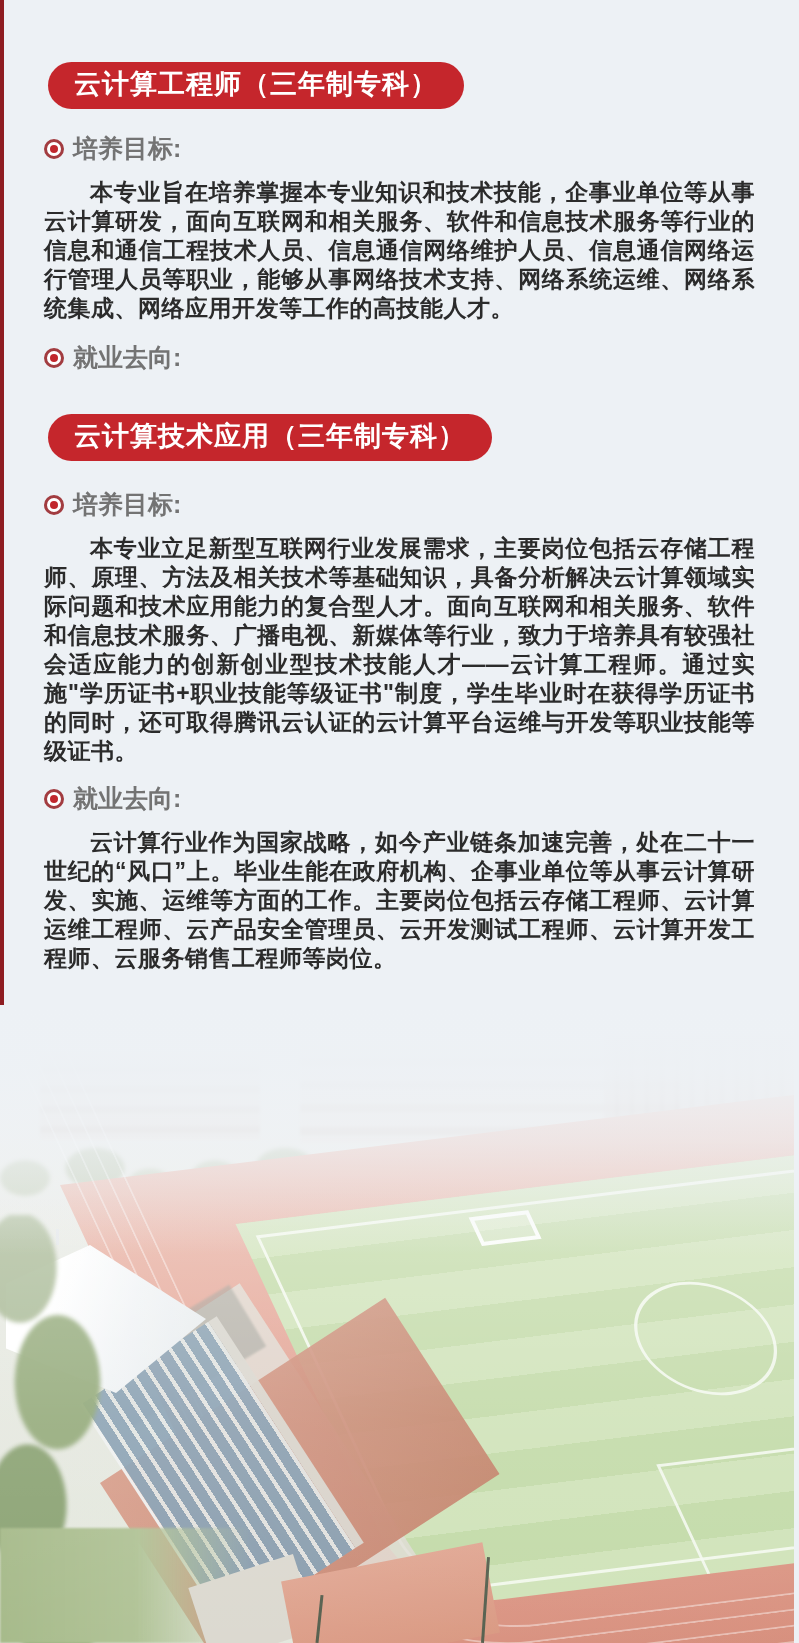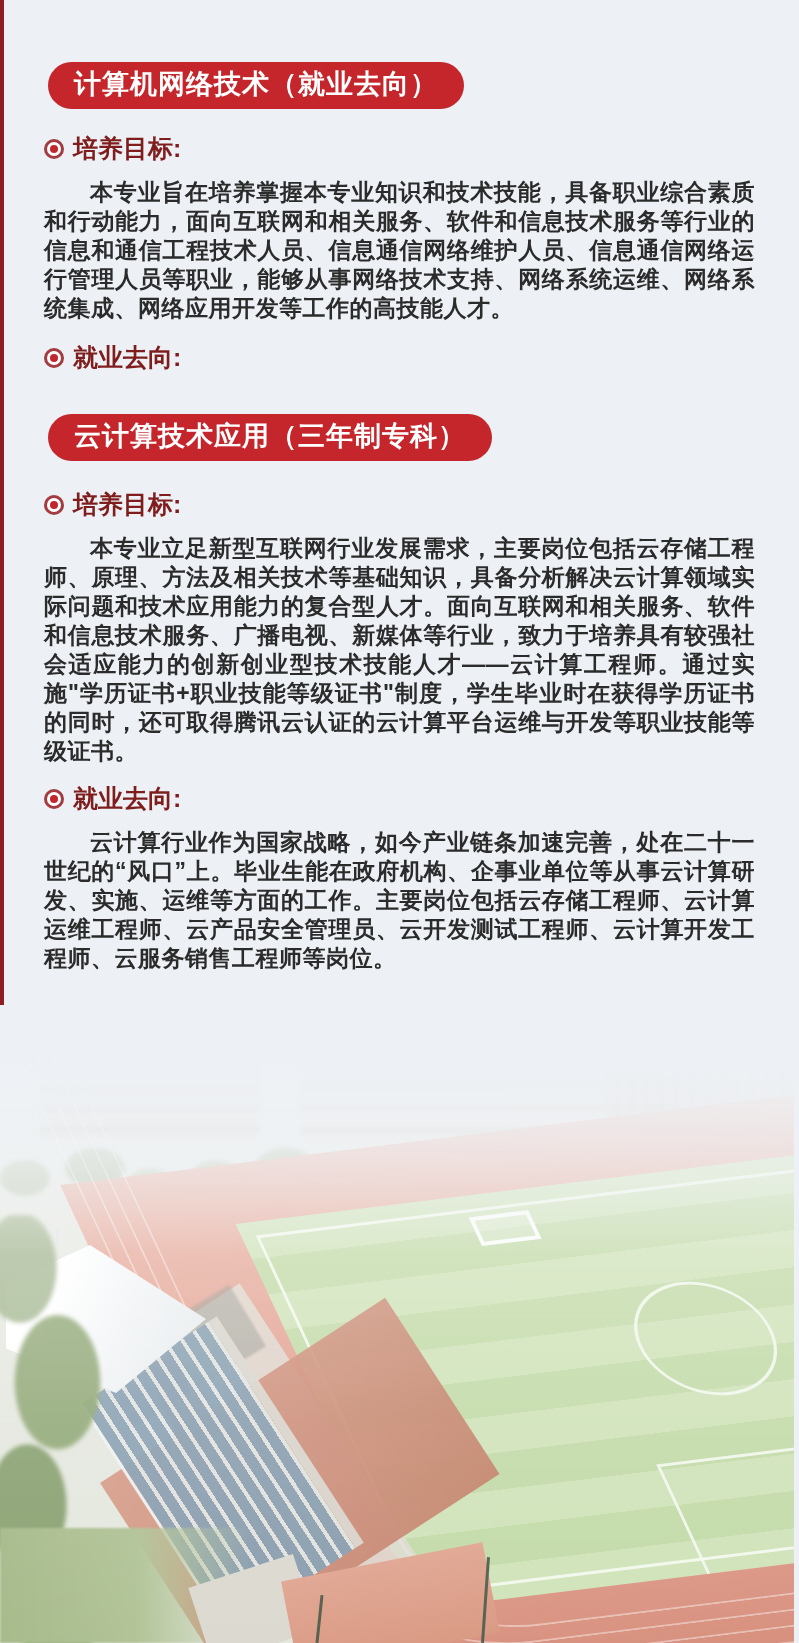--- a/index.html
+++ b/index.html
@@ -15,21 +15,21 @@
   .banner-2{margin:40px 0 0 48px;text-align:right;}
 
   .hrow{display:flex;align-items:center;gap:9px;margin-left:44px;}
   .hrow-1{margin-top:23px;}
   .hrow-2{margin-top:18px;}
   .hrow-3{margin-top:27px;}
   .hrow-4{margin-top:16px;}
   .bullet{flex:0 0 auto;width:14px;height:14px;border:3px solid #a23c40;border-radius:50%;
           background:#fff;position:relative;}
   .bullet::after{content:"";position:absolute;inset:3px;border-radius:50%;background:#c1272d;}
-  .htext{font-size:25px;font-weight:bold;color:#7f1d1d;}
+  .htext{font-size:25px;font-weight:bold;color:#737373;}
 
   p.body{margin:13px 44px 0 44px;font-size:23px;line-height:29px;font-weight:bold;
          color:#2b2b2b;text-align:justify;text-indent:2em;letter-spacing:.5px;}
 
   
   .photo{position:absolute;left:0;top:1005px;width:794px;height:638px;overflow:hidden;z-index:3;}
   .photo *{position:absolute;}
   .ph-base{inset:0;background:linear-gradient(180deg,#edf0f3 0%,#e9eae7 16%,#e6e8e2 30%,#e3e6dd 50%,#e1e5da 100%);}
   .ph-bldg{opacity:.55;filter:blur(1.5px);}
   .ph-bldg.b1{left:40px;top:48px;width:220px;height:86px;
@@ -109,28 +109,28 @@
 </head>
 <body>
 
 <div class="page">
   <div class="edge-stripe"></div>
 
   <main class="content">
 
     
     <div class="banner banner-1">
-      <span class="banner-text">计算机网络技术（就业去向）</span>
+      <span class="banner-text">云计算工程师（三年制专科）</span>
     </div>
 
     <div class="hrow hrow-1">
       <span class="bullet"></span>
       <span class="htext">培养目标:</span>
     </div>
-    <p class="body">本专业旨在培养掌握本专业知识和技术技能，具备职业综合素质和行动能力，面向互联网和相关服务、软件和信息技术服务等行业的信息和通信工程技术人员、信息通信网络维护人员、信息通信网络运行管理人员等职业，能够从事网络技术支持、网络系统运维、网络系统集成、网络应用开发等工作的高技能人才。</p>
+    <p class="body">本专业旨在培养掌握本专业知识和技术技能，企事业单位等从事云计算研发，面向互联网和相关服务、软件和信息技术服务等行业的信息和通信工程技术人员、信息通信网络维护人员、信息通信网络运行管理人员等职业，能够从事网络技术支持、网络系统运维、网络系统集成、网络应用开发等工作的高技能人才。</p>
 
     <div class="hrow hrow-2">
       <span class="bullet"></span>
       <span class="htext">就业去向:</span>
     </div>
 
     
     <div class="banner banner-2">
       <span class="banner-text">云计算技术应用（三年制专科）</span>
     </div>

